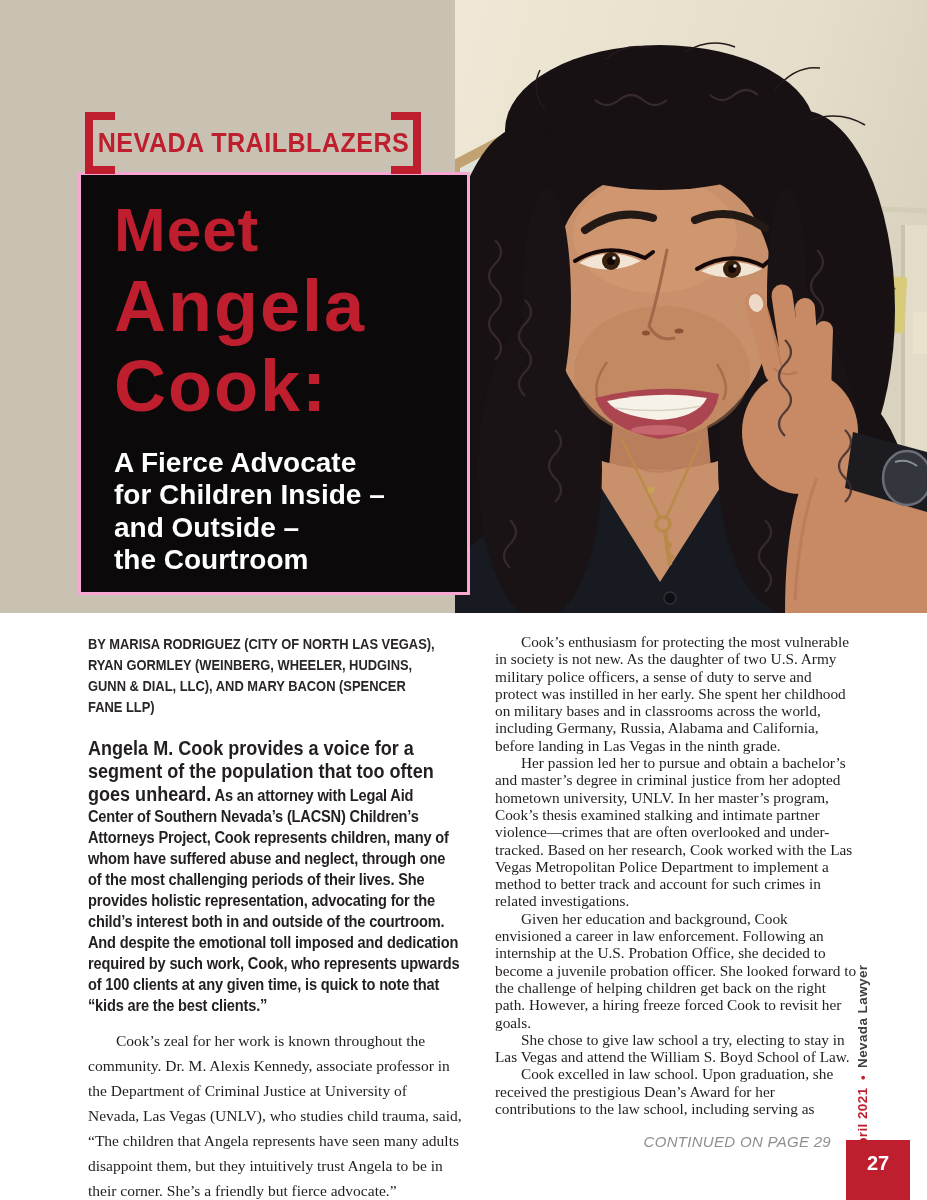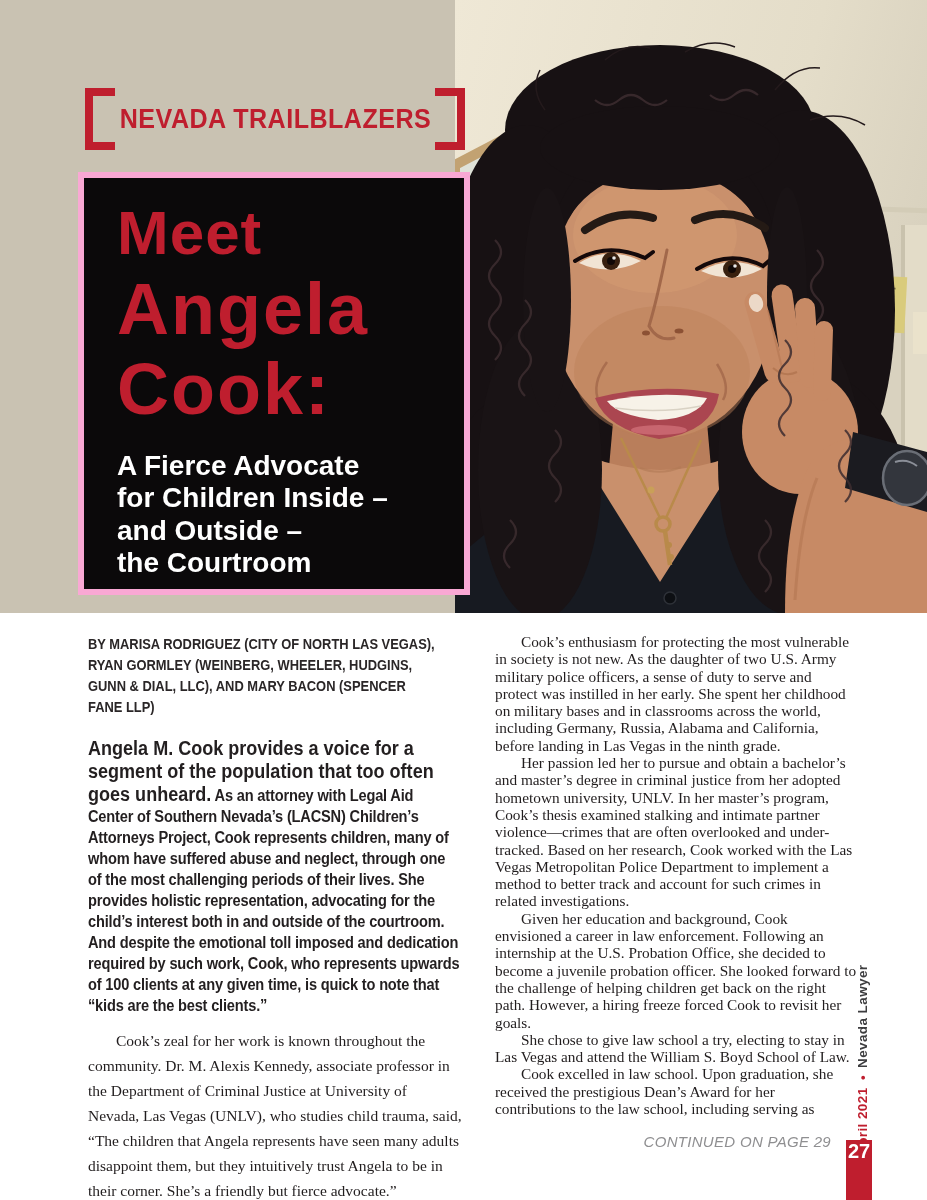--- a/index.html
+++ b/index.html
@@ -3,30 +3,30 @@
 <meta charset="utf-8">
 <style>
   html,body{margin:0;padding:0;background:#6b6b6b;}
   .page{position:relative;width:927px;height:1200px;background:#ffffff;overflow:hidden;
         font-family:"Liberation Sans",sans-serif;}
   
   .beige{position:absolute;left:0;top:0;width:927px;height:613px;background:#c9c2b2;z-index:0;}
   
   .photo{position:absolute;left:455px;top:0;width:472px;height:613px;z-index:1;}
   
-  .kicker{position:absolute;left:85px;top:88px;width:380px;height:62px;z-index:4;
+  .kicker{position:absolute;left:85px;top:112px;width:336px;height:62px;z-index:4;
           display:flex;align-items:center;justify-content:center;}
   .bracket{position:absolute;top:0;width:30px;height:62px;box-sizing:border-box;}
   .bracket.left{left:0;border-left:8px solid #bf1e2e;border-top:8px solid #bf1e2e;border-bottom:8px solid #bf1e2e;}
   .bracket.right{right:0;border-right:8px solid #bf1e2e;border-top:8px solid #bf1e2e;border-bottom:8px solid #bf1e2e;}
   .kicker-text{color:#bf1e2e;font-size:27px;font-weight:bold;letter-spacing:.5px;white-space:nowrap;
                transform:scaleX(.93);}
   
   .title-box{position:absolute;left:78px;top:172px;width:392px;height:423px;box-sizing:border-box;
-             background:#0b090a;border:6px solid #f9a8d4;z-index:3;padding-left:33px;overflow:hidden;}
+             background:#0b090a;border:3px solid #f9a8d4;z-index:3;padding-left:33px;overflow:hidden;}
   .t-meet{color:#bf1e2e;font-weight:bold;font-size:62px;line-height:.95;margin-top:26px;letter-spacing:1px;}
   .t-big{color:#bf1e2e;font-weight:bold;font-size:72px;line-height:.95;margin-top:12px;letter-spacing:2px;}
   .t-white{color:#ffffff;font-weight:bold;font-size:28px;line-height:32.5px;}
   .t-white-wrap{margin-top:26px;}
   
   .col-left{position:absolute;left:88px;top:633px;width:374px;z-index:2;}
   .byline{margin:0 0 20px 0;transform:scaleX(.86);transform-origin:0 0;}
   .byline div{font-size:15px;font-weight:bold;color:#2a2627;line-height:21px;white-space:nowrap;}
   .lead{margin:0;width:404px;transform:scaleX(.925);transform-origin:0 0;
         font-size:15.8px;font-weight:bold;color:#231f20;line-height:21px;letter-spacing:-.2px;}
@@ -39,22 +39,22 @@
   .continued{margin-top:16px;text-align:right;padding-right:26px;color:#8f8f91;
              font-size:15px;letter-spacing:.3px;font-style:italic;}
   
   .spine{position:absolute;left:855px;top:962px;width:22px;height:196px;z-index:2;
          writing-mode:vertical-rl;transform:rotate(180deg);
          font-size:13.5px;font-weight:bold;letter-spacing:.4px;text-align:center;}
   .spine-issue,.spine-bullet{color:#bf1e2e;}
   .spine-bullet{margin:3px 0;}
   .spine-mag{color:#3d3d3f;}
   
-  .pagenum{position:absolute;left:846px;top:1140px;width:26px;height:60px;background:#bf1e2e;z-index:2;
-           color:#ffffff;font-weight:bold;font-size:20px;text-align:center;box-sizing:border-box;padding-top:0;}
+  .pagenum{position:absolute;left:846px;top:1140px;width:64px;height:60px;background:#bf1e2e;z-index:2;
+           color:#ffffff;font-weight:bold;font-size:20px;text-align:center;box-sizing:border-box;padding-top:12px;}
 </style>
 </head>
 <body>
 
 <div class="page">
 
   <div class="beige"></div>
 
   <div class="photo">
     <svg width="472" height="613" viewBox="0 0 472 613" xmlns="http://www.w3.org/2000/svg">

